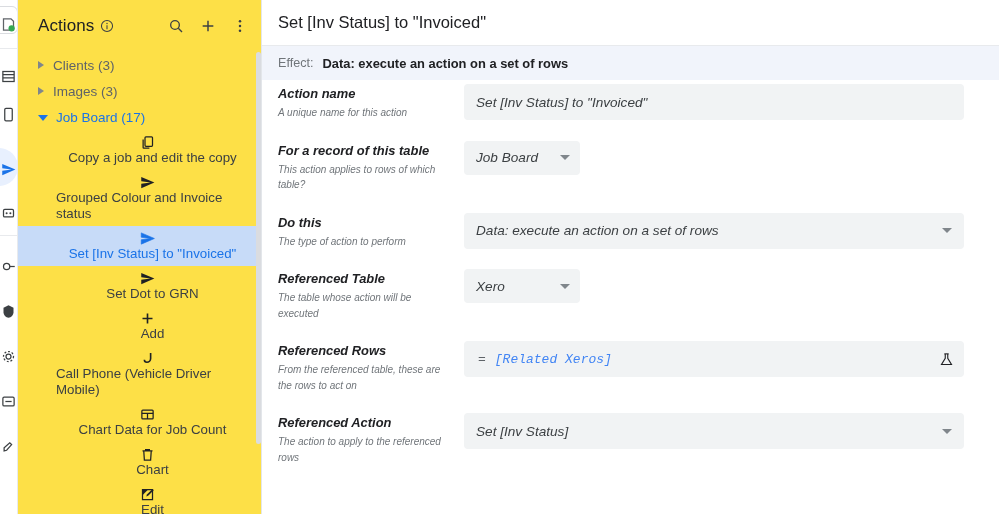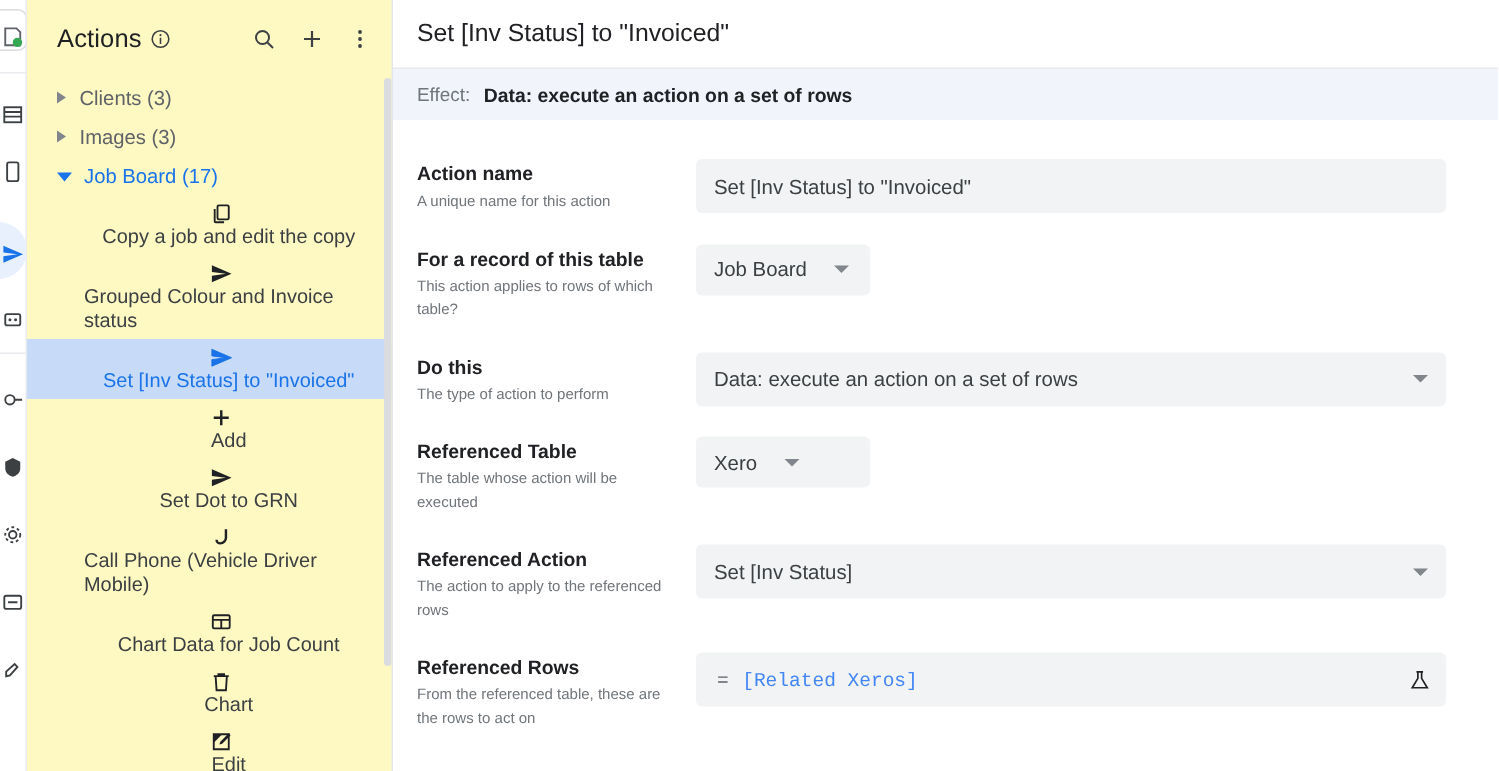--- a/index.html
+++ b/index.html
@@ -31,21 +31,21 @@
     position: absolute; left: -20px; top: 148px; width: 38px; height: 38px;
     border-radius: 50%; background: #e8f0fe;
   }
   .rail-divider {
     position: absolute; left: 0px; width: 18px; height: 1px; background: #e8eaed;
   }
 
   
   .sidebar {
     width: 244px; flex: 0 0 244px; height: 514px;
-    background: #fef9c3; border-right: 1px solid #e3e6ea;
+    background: #fde047; border-right: 1px solid #e3e6ea;
     display: flex; flex-direction: column; overflow: hidden;
     position: relative;
   }
   .sb-header {
     height: 52px; display: flex; align-items: center;
     padding: 0 10px 0 20px; flex: 0 0 52px;
   }
   .sb-title {
     font-size: 17px; color: #202124; font-weight: 400; letter-spacing: .1px;
   }
@@ -105,36 +105,36 @@
     border-bottom: 1px solid #e8eaed;
   }
   .main-title { font-size: 16.5px; color: #202124; }
   .effect-bar {
     height: 34px; background: #f1f4fb; display: flex; align-items: center;
     padding: 0 16px; gap: 9px;
   }
   .effect-label { font-size: 12.6px; color: #70757a; }
   .effect-value { font-size: 12.9px; color: #202124; font-weight: 600; }
 
-  .form { padding: 26px 16px 0 16px; }
+  .form { padding: 4px 16px 0 16px; font-style: italic; }
   .row { display: flex; margin-bottom: 20px; }
   .row-labels { width: 186px; flex: 0 0 186px; padding-right: 14px; padding-top: 2px; }
   .row-title { font-size: 12.9px; font-weight: bold; color: #202124; line-height: 16px; }
   .row-desc { font-size: 10px; color: #70757a; line-height: 15.5px; margin-top: 3px; }
   .row-ctrl { flex: 1; }
 
   .textbox {
     height: 36px; background: #f1f3f4; border-radius: 4px;
     display: flex; align-items: center; padding: 0 12px;
     font-size: 13.6px; color: #3c4043; width: 500px;
   }
   .select-sm {
     height: 34px; background: #f1f3f4; border-radius: 4px;
     display: inline-flex; align-items: center; padding: 0 10px 0 12px;
-    font-size: 13.6px; color: #3c4043; min-width: 116px; gap: 18px;
+    font-size: 13.6px; color: #3c4043; min-width: 116px; gap: 18px; justify-content: space-between;
   }
   .select-lg {
     height: 36px; background: #f1f3f4; border-radius: 4px;
     display: flex; align-items: center; padding: 0 12px;
     font-size: 13.6px; color: #3c4043; width: 500px;
   }
   .select-lg .arrow { margin-left: auto; }
   .arrow {
     width: 0; height: 0;
     border-left: 5px solid transparent; border-right: 5px solid transparent;
@@ -289,33 +289,33 @@
           <svg viewBox="0 0 24 24">
               <path d="M2 21l21-9L2 3v7l15 2-15 2z"></path>
             </svg>
         </span>
         <span class="act-label">Set [Inv Status] to "Invoiced"</span>
       </div>
 
       <div class="act-item">
         <span class="act-ico">
           <svg viewBox="0 0 24 24">
+              <path d="M2 21l21-9L2 3v7l15 2-15 2z"></path>
+            </svg>
+        </span>
+        <span class="act-label">Set Dot to GRN</span>
+      </div>
+
+      <div class="act-item">
+        <span class="act-ico">
+          <svg viewBox="0 0 24 24">
               <path d="M12 4v16M4 12h16" stroke="#202124" stroke-width="2.6" fill="none"></path>
             </svg>
         </span>
         <span class="act-label">Add</span>
-      </div>
-
-      <div class="act-item">
-        <span class="act-ico">
-          <svg viewBox="0 0 24 24">
-              <path d="M2 21l21-9L2 3v7l15 2-15 2z"></path>
-            </svg>
-        </span>
-        <span class="act-label">Set Dot to GRN</span>
       </div>
 
       <div class="act-item">
         <span class="act-ico">
           <svg viewBox="0 0 24 24">
               <path d="M17 3v9a6 6 0 01-6 6 4 4 0 01-4-4" fill="none" stroke="#202124" stroke-width="2.6"></path>
             </svg>
         </span>
         <span class="act-label">Call Phone (Vehicle Driver Mobile)</span>
       </div>
@@ -426,33 +426,20 @@
       </div>
 
       <div class="row">
         <div class="row-labels">
           <div class="row-title">Referenced Table</div>
           <div class="row-desc">The table whose action will be executed</div>
         </div>
         <div class="row-ctrl">
           <div class="select-sm">
             <span>Xero</span>
-            <span class="arrow"></span>
-          </div>
-        </div>
-      </div>
-
-      <div class="row">
-        <div class="row-labels">
-          <div class="row-title">Referenced Action</div>
-          <div class="row-desc">The action to apply to the referenced rows</div>
-        </div>
-        <div class="row-ctrl">
-          <div class="select-lg">
-            <span>Set [Inv Status]</span>
             <span class="arrow"></span>
           </div>
         </div>
       </div>
 
       <div class="row">
         <div class="row-labels">
           <div class="row-title">Referenced Rows</div>
           <div class="row-desc">From the referenced table, these are the rows to act on</div>
         </div>
@@ -463,15 +450,28 @@
             <span class="flask">
               <svg width="15" height="15" viewBox="0 0 24 24">
                 <path d="M10 3v7L4 20h16l-6-10V3" fill="none" stroke="#202124" stroke-width="1.8"></path>
                 <path d="M8.5 3h7" stroke="#202124" stroke-width="1.8"></path>
               </svg>
             </span>
           </div>
         </div>
       </div>
 
+      <div class="row">
+        <div class="row-labels">
+          <div class="row-title">Referenced Action</div>
+          <div class="row-desc">The action to apply to the referenced rows</div>
+        </div>
+        <div class="row-ctrl">
+          <div class="select-lg">
+            <span>Set [Inv Status]</span>
+            <span class="arrow"></span>
+          </div>
+        </div>
+      </div>
+
     </div>
   </div>
 </div>
 
 </body></html>

